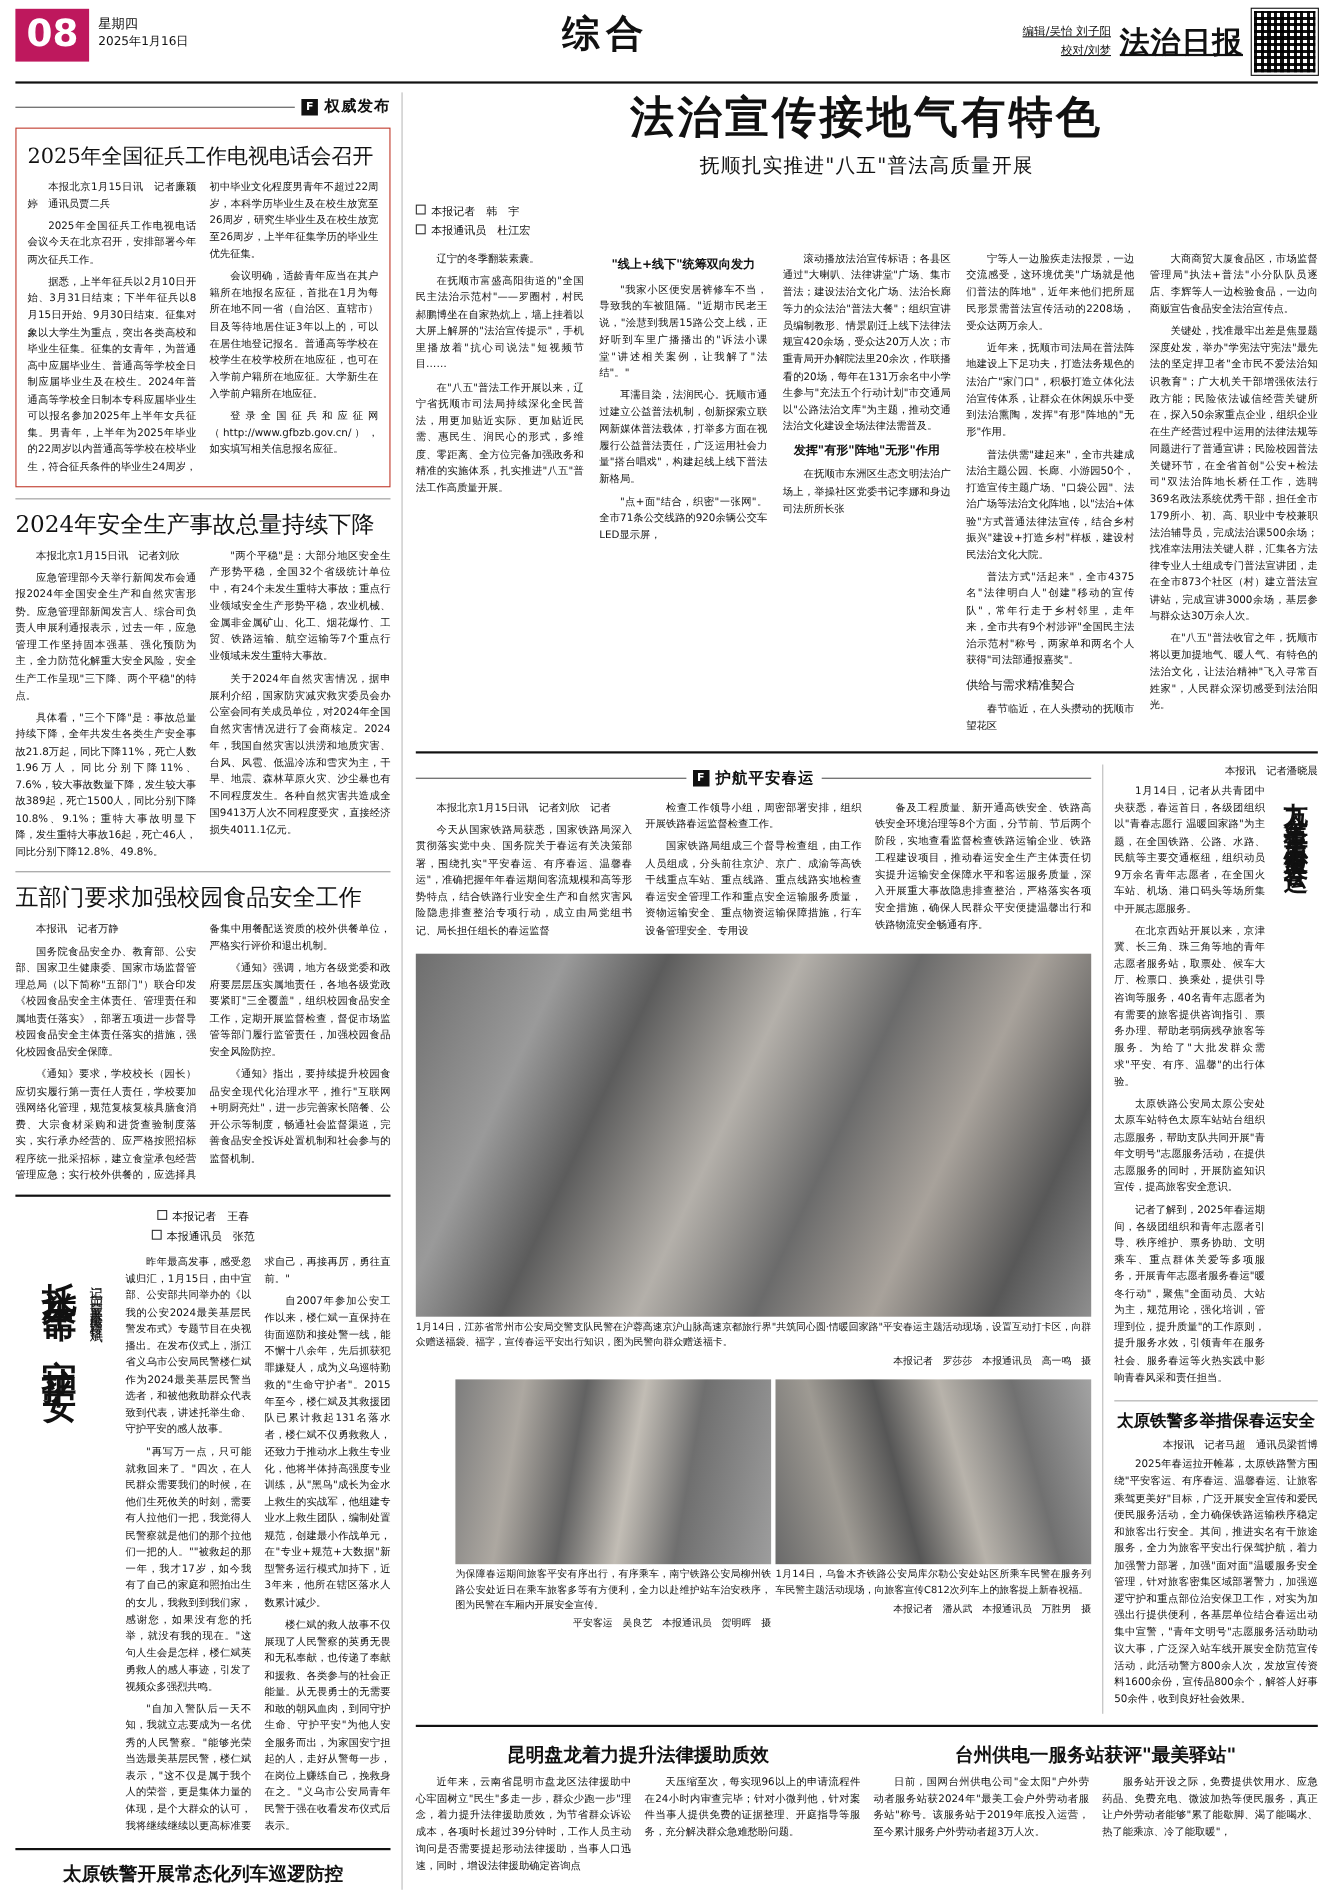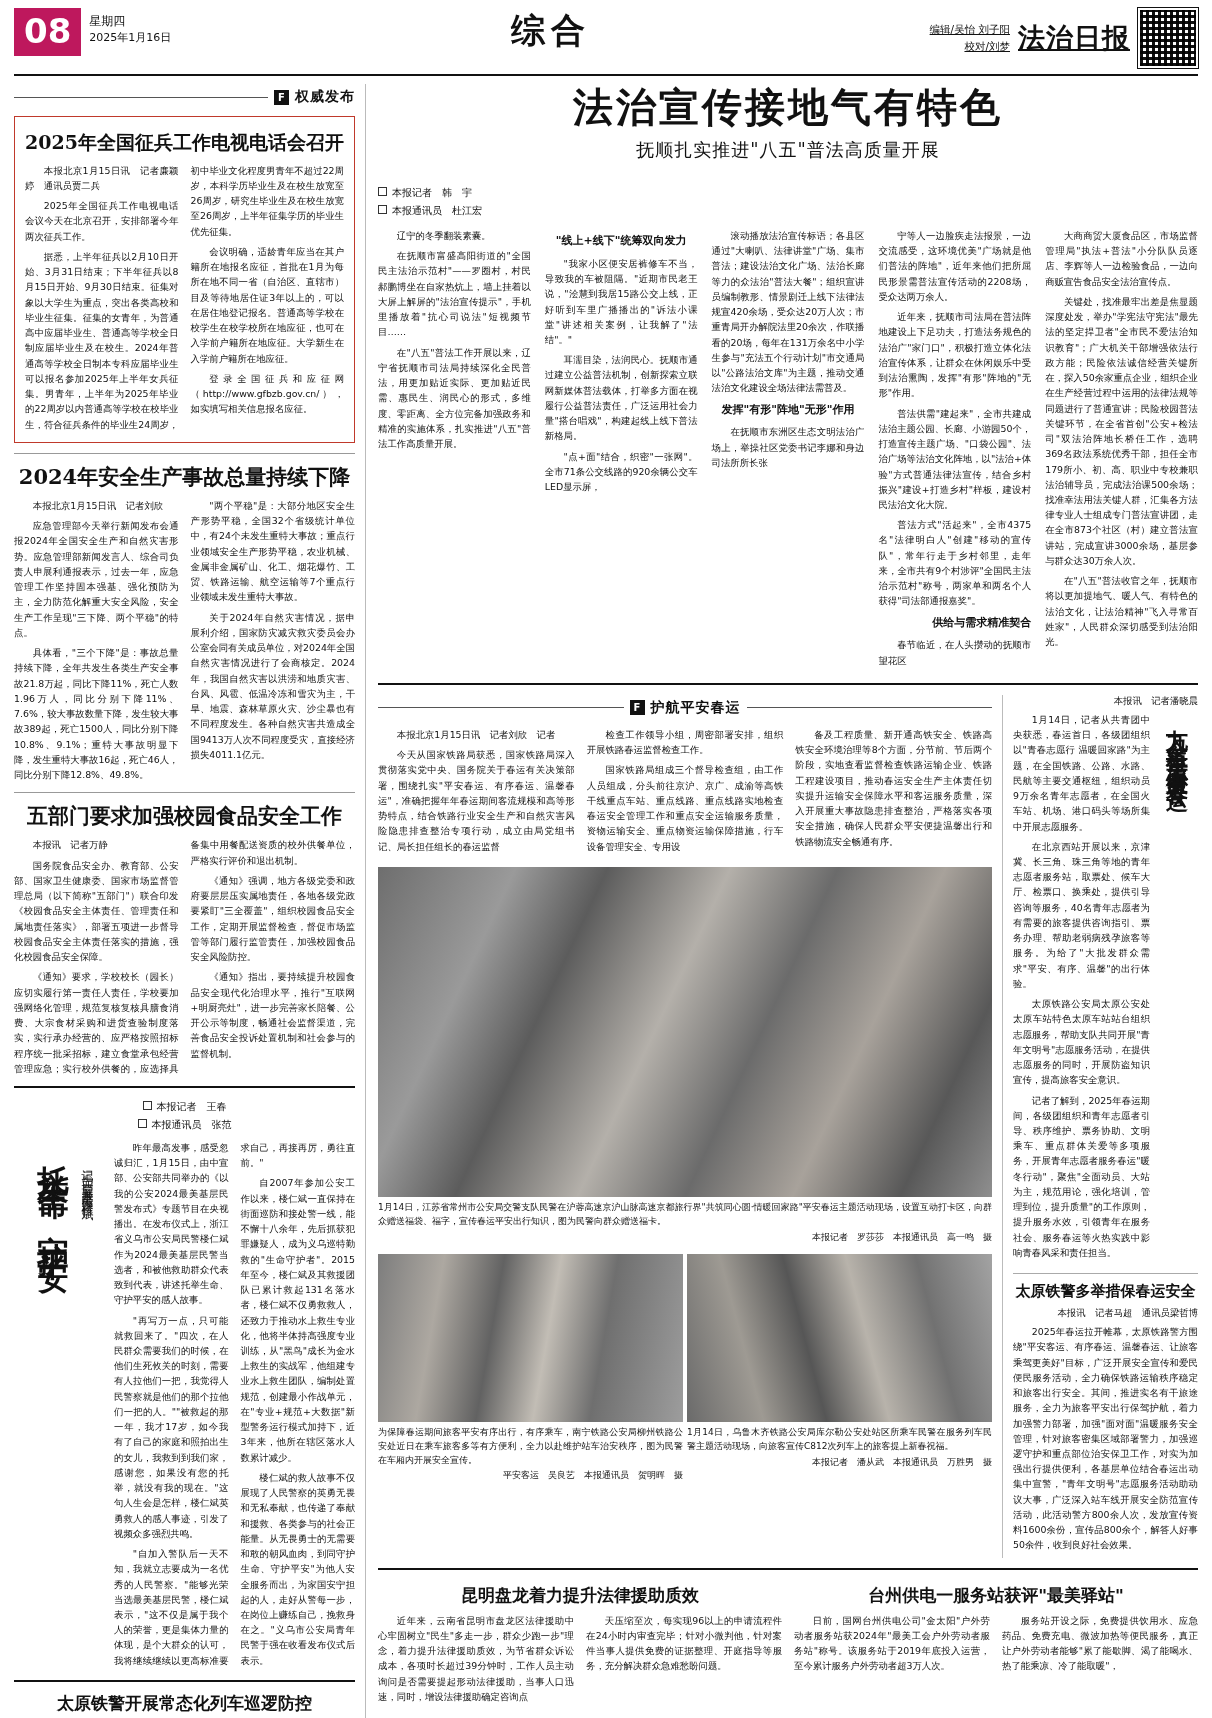--- a/index.html
+++ b/index.html
@@ -22,21 +22,21 @@
      background-blend-mode:multiply;border:2px solid #fff;outline:1px solid #111;}
   
   .cols{display:flex;margin-top:8px;}
   .col-left{width:352px;padding-right:10px;box-sizing:border-box;border-right:1px solid #bbb;}
   .col-right{flex:1;padding-left:12px;box-sizing:border-box;}
   .section-flag{display:flex;align-items:center;justify-content:center;gap:6px;margin:4px 0 10px 0;}
   .section-flag .ln{flex:1;height:1px;background:#555;}
   .flagbox{width:15px;height:15px;background:#111;color:#fff;font-size:10px;font-weight:bold;display:inline-flex;align-items:center;justify-content:center;}
   .flagtxt{font-size:14px;font-weight:bold;letter-spacing:1px;}
   .boxed{border:1px solid #c0392b;padding:8px 10px 10px 10px;}
-  h2.art{font-size:21px;font-weight:bold;text-align:center;font-family:"DejaVu Serif","Liberation Serif",serif;line-height:1.25;margin:6px 0 8px 0;}
+  h2.art{font-size:21px;font-weight:normal;font-family:"DejaVu Serif","Liberation Serif",serif;line-height:1.25;margin:6px 0 8px 0;}
   h2.art.sm{font-size:19px;}
   p.body{font-size:9.4px;line-height:1.62;text-align:justify;margin:0 0 5px 0;text-indent:2em;}
   .twocol{column-count:2;column-gap:12px;}
   .rule{border-top:1px solid #999;margin:10px 0;}
   .rule2{border-top:2px solid #111;margin:10px 0;}
   
   .headline-big{font-size:40px;font-weight:bold;text-align:center;font-family:"DejaVu Serif","Liberation Serif",serif;letter-spacing:3px;line-height:1.15;}
   .subhead{font-size:18px;text-align:center;font-family:"DejaVu Serif","Liberation Serif",serif;margin-top:8px;letter-spacing:1px;}
   .reporters{font-size:10px;line-height:1.8;margin:10px 0 6px 0;}
   .reporters .sq{display:inline-block;width:7px;height:7px;border:1px solid #333;margin-right:5px;}
@@ -198,21 +198,21 @@
           <div style="flex:1">
             <p class="body">滚动播放法治宣传标语；各县区通过"大喇叭、法律讲堂"广场、集市普法；建设法治文化广场、法治长廊等力的众法治"普法大餐"；组织宣讲员编制教形、情景剧迁上线下法律法规宣420余场，受众达20万人次；市重青局开办解院法里20余次，作联播看的20场，每年在131万余名中小学生参与"充法五个行动计划"市交通局以"公路法治文库"为主题，推动交通法治文化建设全场法律法需普及。</p>
             <p class="body" style="text-indent:0;text-align:center;font-weight:bold;font-size:11px;margin:4px 0 6px">发挥"有形"阵地"无形"作用</p>
             <p class="body">在抚顺市东洲区生态文明法治广场上，举操社区党委书记李娜和身边司法所所长张</p>
           </div>
           <div style="flex:1">
             <p class="body">宁等人一边脸疾走法报景，一边交流感受，这环境优美"广场就是他们普法的阵地"，近年来他们把所屈民形景需普法宣传活动的2208场，受众达两万余人。</p>
             <p class="body">近年来，抚顺市司法局在普法阵地建设上下足功夫，打造法务规色的法治广"家门口"，积极打造立体化法治宣传体系，让群众在休闲娱乐中受到法治熏陶，发挥"有形"阵地的"无形"作用。</p>
             <p class="body">普法供需"建起来"，全市共建成法治主题公园、长廊、小游园50个，打造宣传主题广场、"口袋公园"、法治广场等法治文化阵地，以"法治+体验"方式普通法律法宣传，结合乡村振兴"建设+打造乡村"样板，建设村民法治文化大院。</p>
             <p class="body">普法方式"活起来"，全市4375名"法律明白人"创建"移动的宣传队"，常年行走于乡村邻里，走年来，全市共有9个村涉评"全国民主法治示范村"称号，两家单和两名个人获得"司法部通报嘉奖"。</p>
-            <p class="body" style="text-indent:0;text-align:right;font-weight:bold;font-size:11px;margin:4px 0 6px">供给与需求精准契合</p>
+            <p class="body" style="text-indent:0;text-align:left;font-weight:normal;font-size:11px;margin:4px 0 6px">供给与需求精准契合</p>
             <p class="body">春节临近，在人头攒动的抚顺市望花区</p>
           </div>
           <div style="flex:1">
             <p class="body">大商商贸大厦食品区，市场监督管理局"执法+普法"小分队队员逐店、李辉等人一边检验食品，一边向商贩宣告食品安全法治宣传点。</p>
             <p class="body">关键处，找准最牢出差是焦显题深度处发，举办"学宪法守宪法"最先法的坚定捍卫者"全市民不爱法治知识教育"；广大机关干部增强依法行政方能；民险依法诚信经营关键所在，探入50余家重点企业，组织企业在生产经营过程中运用的法律法规等同题进行了普通宣讲；民险校园普法关键环节，在全省首创"公安+检法司"双法治阵地长桥任工作，选聘369名政法系统优秀干部，担任全市179所小、初、高、职业中专校兼职法治辅导员，完成法治课500余场；找准幸法用法关键人群，汇集各方法律专业人士组成专门普法宣讲团，走在全市873个社区（村）建立普法宣讲站，完成宣讲3000余场，基层参与群众达30万余人次。</p>
             <p class="body">在"八五"普法收官之年，抚顺市将以更加提地气、暖人气、有特色的法治文化，让法治精神"飞入寻常百姓家"，人民群众深切感受到法治阳光。</p>
           </div>
         </div>
       </div>
 
@@ -240,21 +240,21 @@
               <p class="body">备及工程质量、新开通高铁安全、铁路高铁安全环境治理等8个方面，分节前、节后两个阶段，实地查看监督检查铁路运输企业、铁路工程建设项目，推动春运安全生产主体责任切实提升运输安全保障水平和客运服务质量，深入开展重大事故隐患排查整治，严格落实各项安全措施，确保人民群众平安便捷温馨出行和铁路物流安全畅通有序。</p>
             </div>
           </div>
 
           <div class="phwrap">
             <div class="photo ph1" style="height:330px"></div>
             <div class="cap">1月14日，江苏省常州市公安局交警支队民警在沪蓉高速京沪山脉高速京都旅行界"共筑同心圆·情暖回家路"平安春运主题活动现场，设置互动打卡区，向群众赠送福袋、福字，宣传春运平安出行知识，图为民警向群众赠送福卡。</div>
             <div class="credit">本报记者　罗莎莎　本报通讯员　高一鸣　摄</div>
           </div>
 
-          <div style="display:flex;gap:4px;margin-top:10px;">
+          <div style="display:flex;gap:4px;margin-top:10px;margin-left:36px;">
             <div style="flex:1">
               <div class="photo ph2" style="height:168px"></div>
               <div class="cap">为保障春运期间旅客平安有序出行，有序乘车，南宁铁路公安局柳州铁路公安处近日在乘车旅客多等有方便利，全力以赴维护站车治安秩序，图为民警在车厢内开展安全宣传。</div>
               <div class="credit">平安客运　吴良艺　本报通讯员　贺明晖　摄</div>
             </div>
             <div style="flex:1">
               <div class="photo ph3" style="height:168px"></div>
               <div class="cap">1月14日，乌鲁木齐铁路公安局库尔勒公安处站区所乘车民警在服务列车民警主题活动现场，向旅客宣传C812次列车上的旅客提上新春祝福。</div>
               <div class="credit">本报记者　潘从武　本报通讯员　万胜男　摄</div>
             </div>

